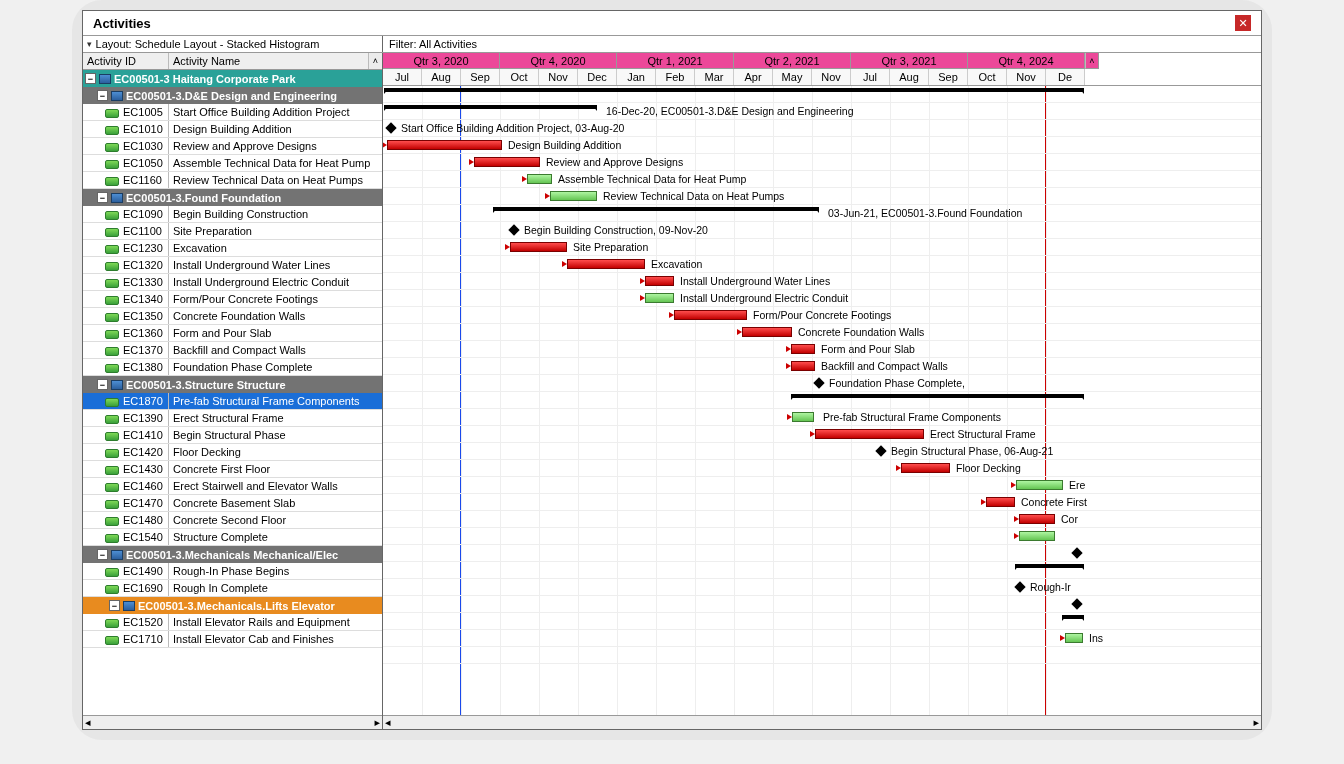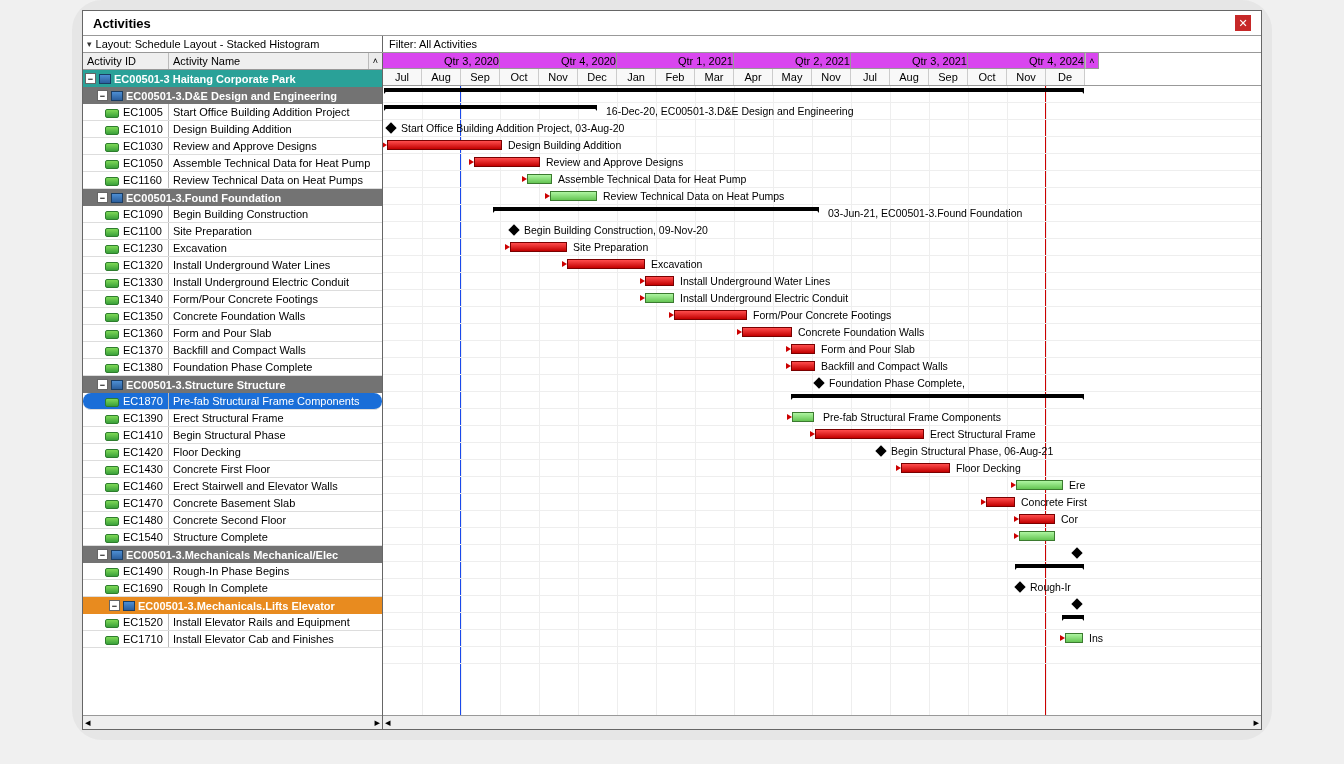--- a/index.html
+++ b/index.html
@@ -21,28 +21,28 @@
   .scroll-arrow { width:14px; background:#ececec; border-left:1px solid #bbb; display:flex; align-items:center; justify-content:center; cursor:pointer; font-size:9px; }
   .tree { flex:1; overflow:hidden; }
   .group-row { display:flex; align-items:center; height:17px; font-weight:bold; padding-left:2px; }
   .group-row.level0 { background:#2aa198; color:#fff; }
   .group-row.level1 { background:#737373; color:#fff; }
   .group-row.level1.orange { background:#e88b1f; color:#fff; }
   .toggle { width:11px; height:11px; background:#fff; color:#000; border:1px solid #666; display:inline-flex; align-items:center; justify-content:center; font-size:9px; margin-right:3px; cursor:pointer; font-weight:bold; }
   .folder-icon { width:12px; height:10px; display:inline-block; margin-right:3px; }
   .folder-blue { background:linear-gradient(#4d8ed3,#2b5f9e); border:1px solid #1a3d63; }
   .activity-row { display:flex; height:17px; align-items:center; background:#fff; border-bottom:1px solid #ddd; }
-  .activity-row.selected { background:#1a6ed8; color:#fff;border-radius:8px; }
+  .activity-row.selected { background:#1a6ed8; color:#fff; }
   .activity-row .col-id { display:flex; align-items:flex-end; }
   .act-icon { width:14px; height:9px; border-radius:2px; display:inline-block; margin:0 4px 0 18px; background:linear-gradient(#7ed957,#3aa03a); border:1px solid #2d7d2d; }
   .hscroll { height:14px; background:#eee; border-top:1px solid #999; display:flex; align-items:center; justify-content:space-between; padding:0 2px; }
   .right-panel { flex:1; display:flex; flex-direction:column; background:#fff; overflow:hidden; }
   .timeline-header { border-bottom:1px solid #999; }
   .qtr-row, .month-row { display:flex; }
-  .qtr-cell { border-right:1px solid #999; border-bottom:1px solid #999; background:#d946ef; text-align:right; height:16px; line-height:16px; }
+  .qtr-cell { border-right:1px solid #999; border-bottom:1px solid #999; background:#ec4899; text-align:center; height:16px; line-height:16px; }
   .month-cell { border-right:1px solid #ccc; background:#f8f8f8; text-align:center; height:16px; line-height:16px; }
   .gantt-area { flex:1; position:relative; overflow:hidden; }
   .gantt-row { position:relative; height:17px; border-bottom:1px solid #eee; }
   .bar { position:absolute; height:10px; top:3px; }
   .bar-red { background:linear-gradient(#ff4d4d,#c20000); border:1px solid #7a0000; }
   .bar-green { background:linear-gradient(#aef5a1,#65c553); border:1px solid #3b7a2f; }
   .summary-bar { position:absolute; top:2px; height:4px; background:#000; }
   .summary-bar:before, .summary-bar:after { content:''; position:absolute; top:0; width:0; height:0; border-top:6px solid #000; }
   .summary-bar:before { left:-1px; border-right:5px solid transparent; }
   .summary-bar:after { right:-1px; border-left:5px solid transparent; }

